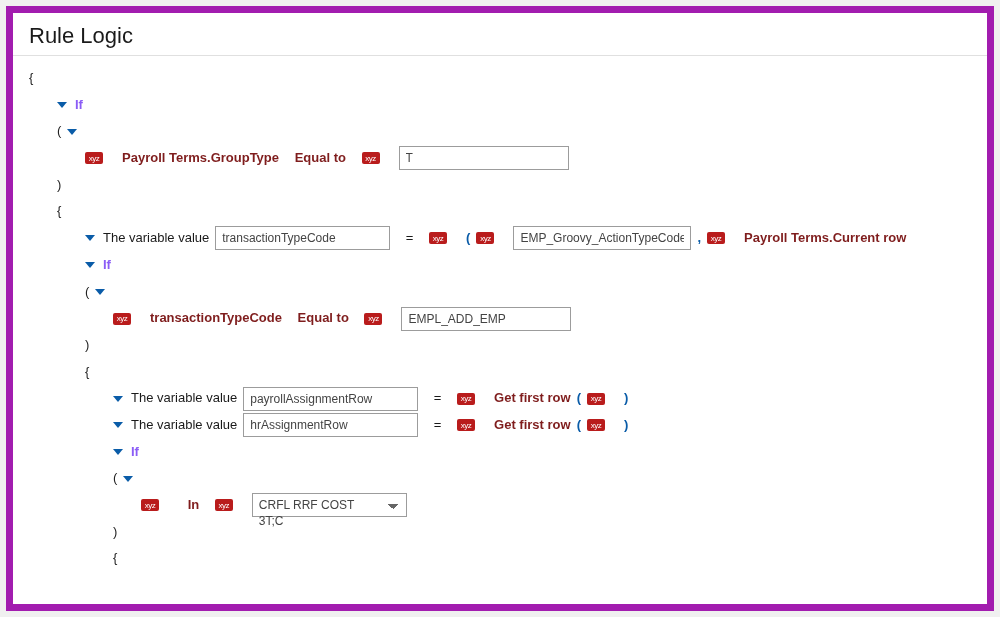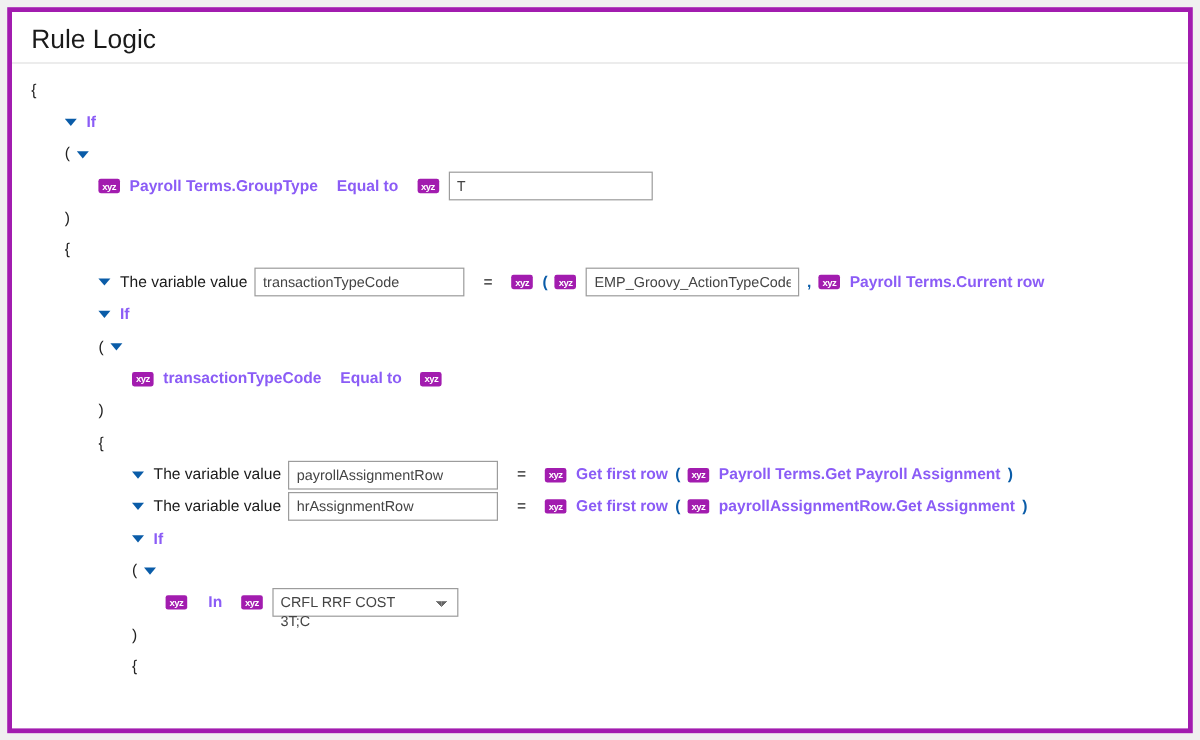--- a/index.html
+++ b/index.html
@@ -6,21 +6,21 @@
   body {
     margin: 0;
     padding: 0;
     background: #f0f0f0;
     font-family: -apple-system, BlinkMacSystemFont, "Segoe UI", Arial, sans-serif;
     font-size: 13px;
     color: #222;
   }
   .panel {
     background: #fff;
-    border: 4px solid #a21caf;
+    border: 7px solid #a21caf;
     margin: 6px;
     width: 988px;
     height: 605px;
     overflow: hidden;
   }
   .header {
     padding: 10px 16px 6px 16px;
     border-bottom: 1px solid #e0e0e0;
   }
   .header h1 {
@@ -50,34 +50,34 @@
     display: inline-block;
     width: 0; height: 0;
     border-left: 5px solid transparent;
     border-right: 5px solid transparent;
     border-top: 6px solid #0a5ca8;
     cursor: pointer;
     margin-right: 2px;
   }
   .kw { color: #8b5cf6; font-weight: 600; }
   .txt { color: #1a1a1a; text-align: center; }
-  .link { color: #8b5cf6; font-weight: 600; cursor: pointer; white-space: nowrap; text-align: right; }
+  .link { color: #7f1d1d; font-weight: 600; cursor: pointer; white-space: nowrap; text-align: right; }
   .linkc { color: #0a5ca8; font-weight: 600; }
   .xyz {
     display: inline-flex;
     align-items: center;
     justify-content: center;
-    background: #a21caf;
+    background: #b91c1c;
     color: #fff;
     font-size: 8px;
-    font-weight: 700;
+    font-weight: 400;
     width: 18px;
     height: 12px;
     border-radius: 2px;
-    margin-right: 2px;
+    margin-right: 13px;
     letter-spacing: -0.5px;
     flex-shrink: 0;
   }
   input.field, .sel {
     border: 1px solid #9c9c9c;
     background: #fff;
     font-size: 12px;
     padding: 3px 6px;
     height: 24px;
     color: #444;
@@ -173,53 +173,54 @@
       <span class="arrow"></span>
     </div>
 
     <div class="row indent3">
       <span class="xyz">xyz</span>
       <span class="link">transactionTypeCode</span>
       &nbsp;
       <span class="link">Equal to</span>
       &nbsp;
       <span class="xyz">xyz</span>
+      <input class="field w-sm" value="EMPL_ADD_EMP" style="">
     </div>
 
     <div class="row indent2">
         <span class="paren">)</span>
       </div>
     <div class="row indent2">
         <span class="brace">{</span>
       </div>
 
     <div class="row indent3">
       <span class="arrow"></span>
       <span class="txt">The variable value</span>
       <input class="field w-md dot-corner" value="payrollAssignmentRow" style="">
       &nbsp;
       <span class="txt">=</span>
       &nbsp;
       <span class="xyz">xyz</span>
       <span class="link">Get first row</span><span class="linkc">(</span>
       <span class="xyz">xyz</span>
-      <span class="link">Payroll Terms.Get Payroll Assignment</span><span class="linkc">)</span>
+      <span class="linkc">)</span>
     </div>
 
     <div class="row indent3">
       <span class="arrow"></span>
       <span class="txt">The variable value</span>
       <input class="field w-md dot-corner" value="hrAssignmentRow" style="">
       &nbsp;
       <span class="txt">=</span>
       &nbsp;
       <span class="xyz">xyz</span>
       <span class="link">Get first row</span><span class="linkc">(</span>
       <span class="xyz">xyz</span>
-      <span class="link">payrollAssignmentRow.Get Assignment</span><span class="linkc">)</span>
+      <span class="linkc">)</span>
     </div>
 
     <div class="row indent3">
       <span class="arrow"></span>
       <span class="kw">If</span>
     </div>
     <div class="row indent3">
       <span class="paren">(</span>
       <span class="arrow"></span>
     </div>

